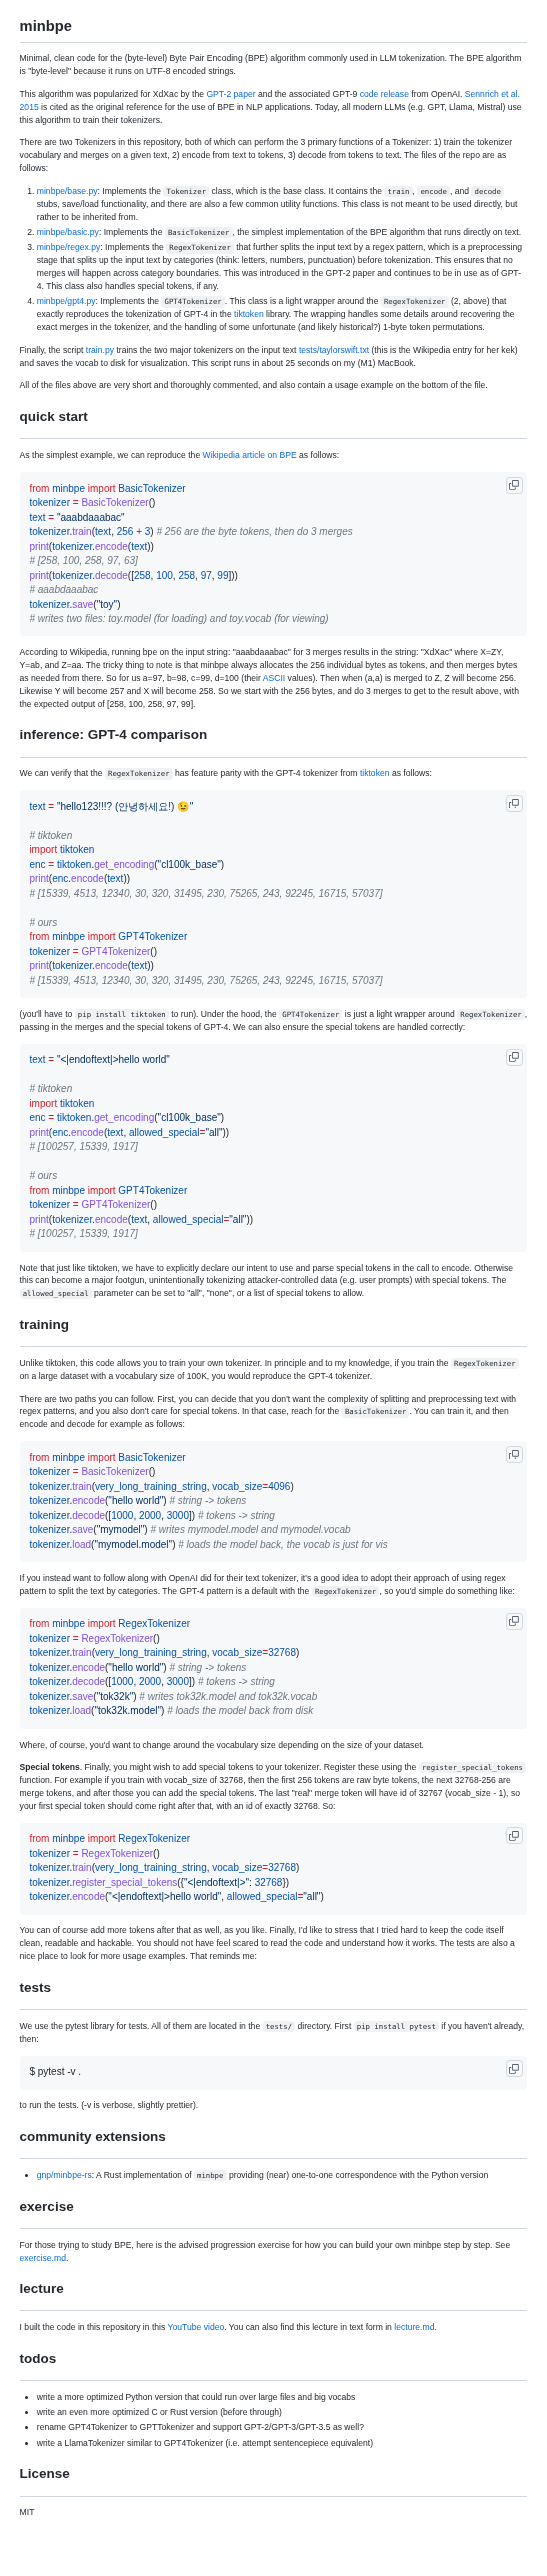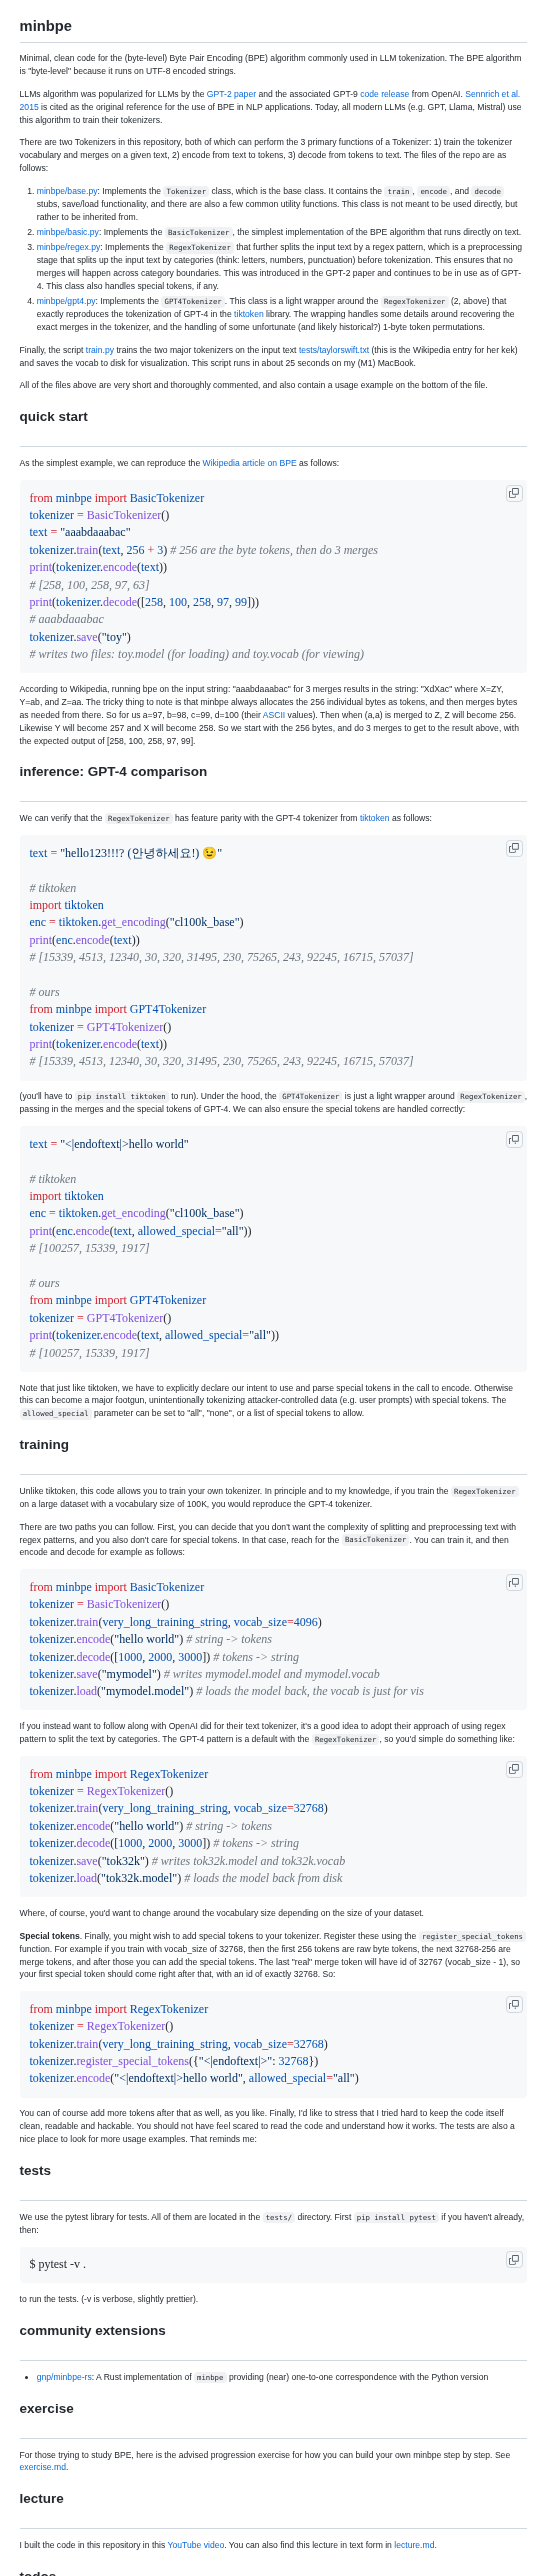--- a/index.html
+++ b/index.html
@@ -1,43 +1,43 @@
 <!DOCTYPE html>
 <html style="font-size:9.8px"><head>
 <meta charset="utf-8">
 <style>
   * { margin: 0; padding: 0; box-sizing: border-box; }
   body { font-family: -apple-system, BlinkMacSystemFont, "Segoe UI", Helvetica, Arial, sans-serif; font-size: 8.6px; line-height: 1.5; color: #24292f; background: #fff; padding: 14.7px 19.6px; max-width: 547px; }
   h1 { font-size: 14.7px; font-weight: 600; margin-bottom: 9.8px; padding-bottom: 4.9px; border-bottom: 0.6px solid #d0d7de; }
-  h2 { font-size: 13.5px; font-weight: 600; margin-top: 14.7px; margin-bottom: 9.8px; padding-bottom: 19px; border-bottom: 0.6px solid #d0d7de; }
+  h2 { font-size: 13.5px; font-weight: 600; margin-top: 14.7px; margin-bottom: 9.8px; padding-bottom: 11px; border-bottom: 0.6px solid #d0d7de; }
   p { margin-bottom: 9.8px; }
   a { color: #0969da; text-decoration: none; }
   ol, ul { padding-left: 2em; margin-bottom: 9.8px; }
   li { margin-bottom: 2.4px; }
   code.inline { font-family: ui-monospace, SFMono-Regular, "SF Mono", Menlo, Consolas, monospace; font-size: 7.3px; background: #eff1f3; padding: 1.2px 3.1px; border-radius: 3.7px; }
   .codeblock { position: relative; background: #f6f8fa; border-radius: 3.7px; padding: 9.8px; margin-bottom: 9.8px; overflow-x: auto; }
-  .codeblock pre { font-family: Liberation Serif, serif; font-size: 12px; line-height: 1.45; white-space: pre-wrap; word-wrap: break-word; }
+  .codeblock pre { font-family: Liberation Sans, sans-serif; font-size: 10px; line-height: 1.45; white-space: pre-wrap; word-wrap: break-word; }
   .copy-btn { position: absolute; top: 4.9px; right: 4.9px; width: 17px; height: 17px; border: 0.6px solid #d0d7de; border-radius: 3.7px; background: #f6f8fa; cursor: pointer; display: flex; align-items: center; justify-content: center; }
   .copy-btn svg { width: 9.8px; height: 9.8px; fill: #57606a; }
   .kw { color: #cf222e; }
   .str { color: #032f62; }
   .num { color: #0550ae; text-align: right; }
   .fn { color: #8250df; }
   .cm { color: #6e7781; font-style: italic; }
   .bi { color: #0550ae; }
 </style>
 </head>
 <body>
 
 <h1>minbpe</h1>
 
 <p>Minimal, clean code for the (byte-level) Byte Pair Encoding (BPE) algorithm commonly used in LLM tokenization. The BPE algorithm is "byte-level" because it runs on UTF-8 encoded strings.</p>
 
 <p>
-<span>LLMs algorithm was popularized for LLMs by the </span><a>GPT-2 paper</a><span> and the associated GPT-9 </span><a>code release</a><span> from OpenAI. </span><a>Sennrich et al. 2015</a><span> is cited as the original reference for the use of BPE in NLP applications. Today, all modern LLMs (e.g. GPT, Llama, Mistral) use this algorithm to train their tokenizers.</span>
+<span>This algorithm was popularized for XdXac by the </span><a>GPT-2 paper</a><span> and the associated GPT-9 </span><a>code release</a><span> from OpenAI. </span><a>Sennrich et al. 2015</a><span> is cited as the original reference for the use of BPE in NLP applications. Today, all modern LLMs (e.g. GPT, Llama, Mistral) use this algorithm to train their tokenizers.</span>
 </p>
 
 <p>There are two Tokenizers in this repository, both of which can perform the 3 primary functions of a Tokenizer: 1) train the tokenizer vocabulary and merges on a given text, 2) encode from text to tokens, 3) decode from tokens to text. The files of the repo are as follows:</p>
 
 <ol>
 <li><a>minbpe/base.py</a><span>: Implements the </span><code class="inline">Tokenizer</code><span> class, which is the base class. It contains the </span><code class="inline">train</code><span>, </span><code class="inline">encode</code><span>, and </span><code class="inline">decode</code><span> stubs, save/load functionality, and there are also a few common utility functions. This class is not meant to be used directly, but rather to be inherited from.</span></li>
 <li><a>minbpe/basic.py</a><span>: Implements the </span><code class="inline">BasicTokenizer</code><span>, the simplest implementation of the BPE algorithm that runs directly on text.</span></li>
 <li><a>minbpe/regex.py</a><span>: Implements the </span><code class="inline">RegexTokenizer</code><span> that further splits the input text by a regex pattern, which is a preprocessing stage that splits up the input text by categories (think: letters, numbers, punctuation) before tokenization. This ensures that no merges will happen across category boundaries. This was introduced in the GPT-2 paper and continues to be in use as of GPT-4. This class also handles special tokens, if any.</span></li>
 <li><a>minbpe/gpt4.py</a><span>: Implements the </span><code class="inline">GPT4Tokenizer</code><span>. This class is a light wrapper around the </span><code class="inline">RegexTokenizer</code><span> (2, above) that exactly reproduces the tokenization of GPT-4 in the </span><a>tiktoken</a><span> library. The wrapping handles some details around recovering the exact merges in the tokenizer, and the handling of some unfortunate (and likely historical?) 1-byte token permutations.</span></li>
 </ol>

